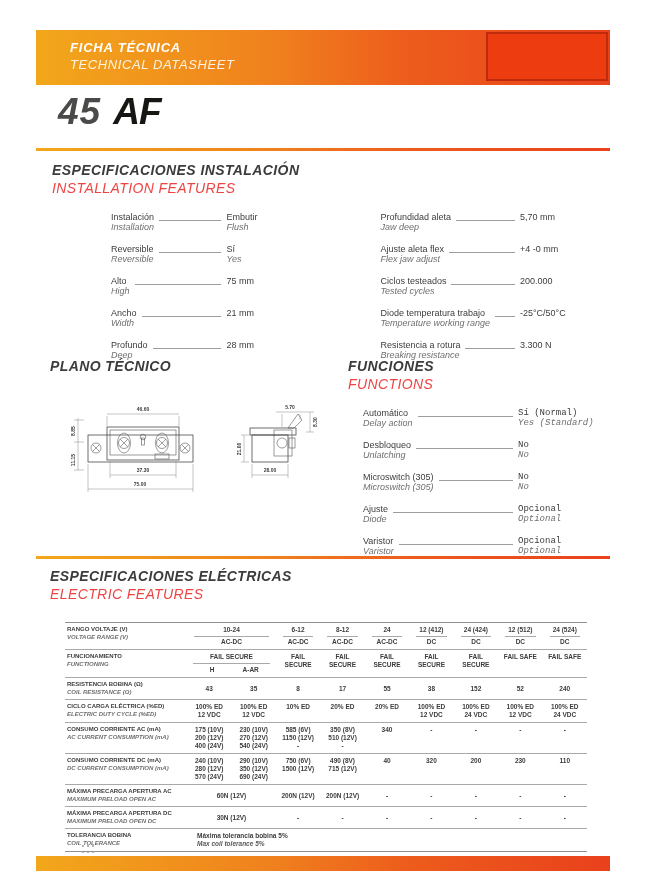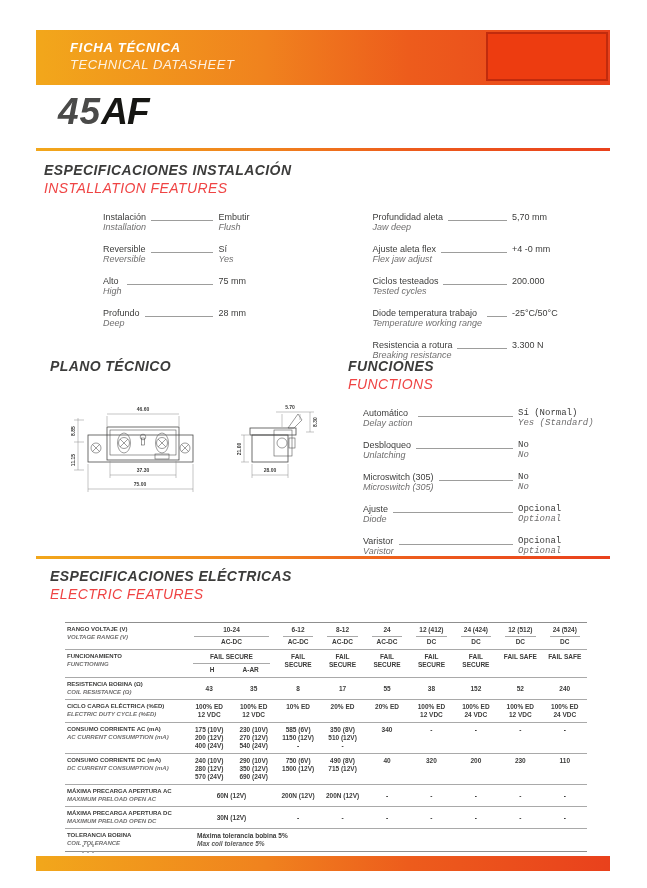--- a/index.html
+++ b/index.html
@@ -15,31 +15,31 @@
   .topbar-text{position:absolute;left:34px;top:10px;}
   .t-es{font-size:13px;font-weight:700;font-style:italic;color:#ffffff;letter-spacing:.8px;}
   .t-en{font-size:13px;font-style:italic;color:rgba(255,255,255,.88);letter-spacing:.6px;margin-top:2px;}
   .logo-box{
     position:absolute;right:2px;top:2px;width:122px;height:49px;
     background:#ED3C10;border:2px solid #C12B0D;box-sizing:border-box;
   }
   
   .product-title{position:absolute;left:58px;top:92px;margin:0;font-size:37px;font-style:italic;line-height:40px;}
   .pnum{font-weight:700;color:#4a4a49;letter-spacing:1px;}
-  .pmodel{font-weight:700;color:#161613;letter-spacing:-1px;margin-left:0;}
+  .pmodel{font-weight:700;color:#161613;letter-spacing:-1px;margin-left:12px;}
   
   .divider{position:absolute;left:36px;width:574px;height:3px;
     background:linear-gradient(90deg,#F2A71B 0%,#F0821E 40%,#ED5C1C 65%,#E9411C 100%);}
   .divider.d1{top:148px;} .divider.d2{top:556px;}
   
   .sec-title-es{font-size:14px;font-weight:700;font-style:italic;color:#3C3C3B;letter-spacing:.4px;margin:0;}
   .sec-title-en{font-size:14px;font-style:italic;color:#ef4444;letter-spacing:.4px;margin-top:2px;}
   
   section{position:absolute;}
-  .install{left:44px;top:162px;width:560px;}
+  .install{left:52px;top:162px;width:560px;}
   .spec-cols{display:flex;margin-top:16px;}
   .spec-col{display:block;}
   .spec-col.col-a{width:250px;margin-left:59px;}
   .spec-col.col-b{width:246px;margin-left:34px;}
   .spec-row{display:flex;margin-bottom:12px;font-size:9px;line-height:10px;}
   .spec-label{white-space:nowrap;}
   .spec-label .es{color:#3C3C3B;}
   .spec-label .en,.spec-value .en{font-style:italic;color:#706F6F;}
   .spec-line{flex:1;height:8px;border-bottom:1px solid #9d9d9c;margin:0 5px;}
   .spec-value .es{color:#3C3C3B;}
@@ -121,20 +121,30 @@
           </div>
         </div>
         <div class="spec-row">
           <div class="spec-label">
             <div class="es">Alto</div>
             <div class="en">High</div>
           </div>
           <div class="spec-line"></div>
           <div class="spec-value">
             <div class="es">75 mm</div>
+          </div>
+        </div>
+        <div class="spec-row">
+          <div class="spec-label">
+            <div class="es">Ancho</div>
+            <div class="en">Width</div>
+          </div>
+          <div class="spec-line"></div>
+          <div class="spec-value">
+            <div class="es">21 mm</div>
           </div>
         </div>
         <div class="spec-row">
           <div class="spec-label">
             <div class="es">Profundo</div>
             <div class="en">Deep</div>
           </div>
           <div class="spec-line"></div>
           <div class="spec-value">
             <div class="es">28 mm</div>

